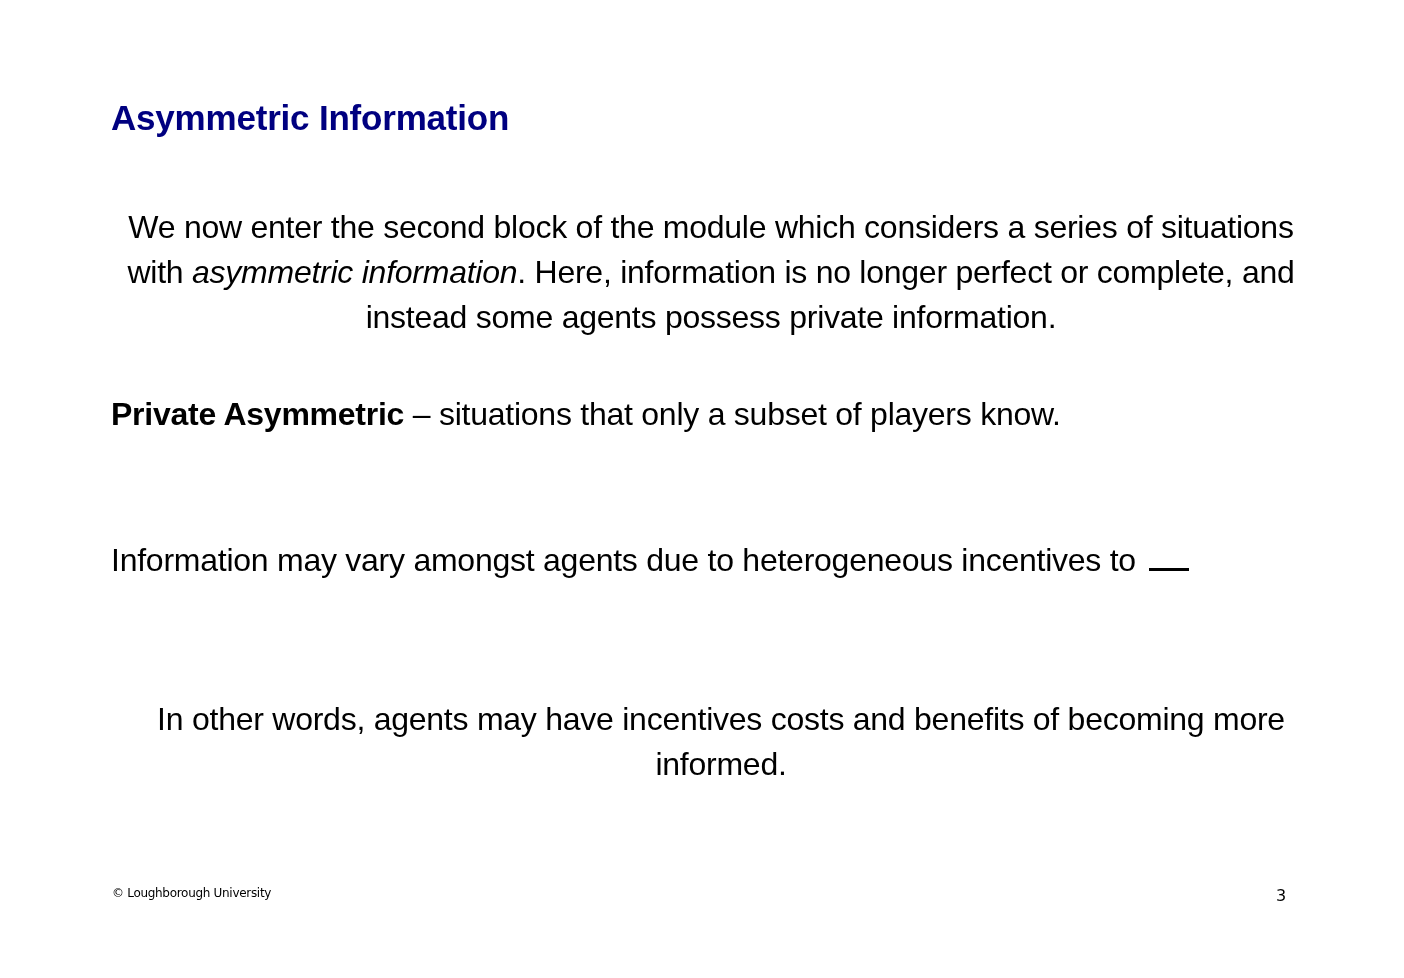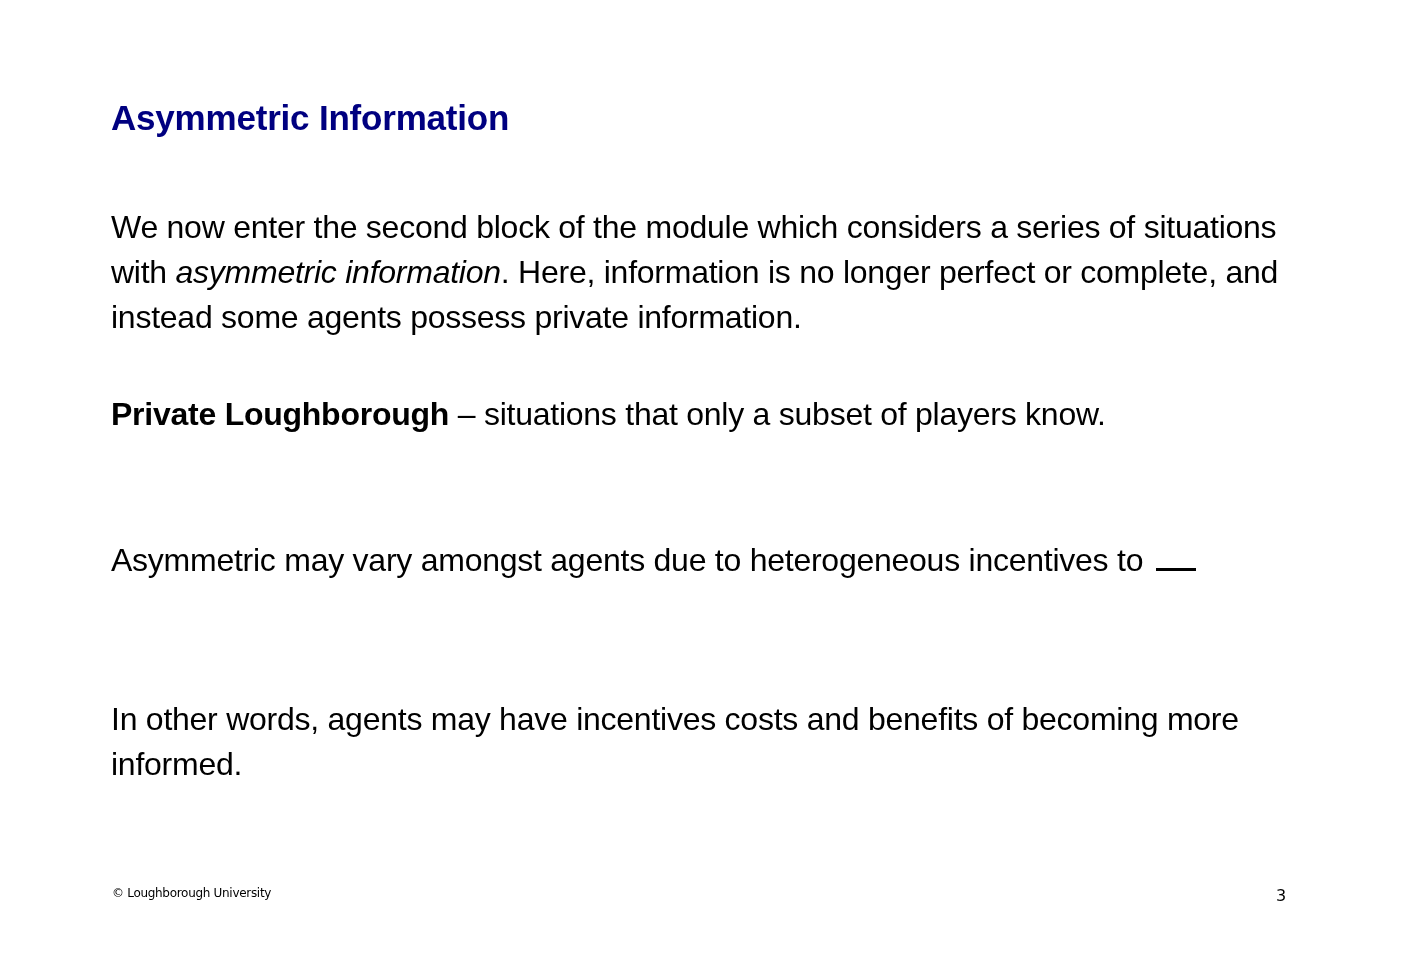--- a/index.html
+++ b/index.html
@@ -25,20 +25,21 @@
       letter-spacing: -0.2px;
       white-space: nowrap;
     }
     .para {
       position: absolute;
       left: 111px;
       font-size: 32px;
       line-height: 45px;
       letter-spacing: -0.25px;
       margin: 0;
+      text-align: center;
     }
     .p1 { top: 205px; width: 1200px; }
     .p2 { top: 392px; white-space: nowrap; }
     .p3 { top: 538px; white-space: nowrap; }
     .p4 { top: 697px; width: 1220px; }
     .blank {
       display: inline-block;
       width: 40px;
       border-bottom: 3px solid #000;
       height: 24px;
@@ -62,21 +63,21 @@
     }
   </style>
 </head>
 <body>
 
 <div>
   <div class="slide-title">Asymmetric Information</div>
 
   <p class="para p1"><span>We now enter the second block of the module which considers a series of situations with </span><em>asymmetric information</em><span>. Here, information is no longer perfect or complete, and instead some agents possess private information.</span></p>
 
-  <p class="para p2"><strong>Private Loughborough</strong><span> – situations that only a subset of players know.</span></p>
+  <p class="para p2"><strong>Private Asymmetric</strong><span> – situations that only a subset of players know.</span></p>
 
-  <p class="para p3"><span>Asymmetric may vary amongst agents due to heterogeneous incentives to </span><span class="blank"></span></p>
+  <p class="para p3"><span>Information may vary amongst agents due to heterogeneous incentives to </span><span class="blank"></span></p>
 
   <p class="para p4">In other words, agents may have incentives costs and benefits of becoming more informed.</p>
 
   <div class="footer-left">© Loughborough University</div>
   <div class="footer-right">3</div>
 </div>
 
 </body></html>

